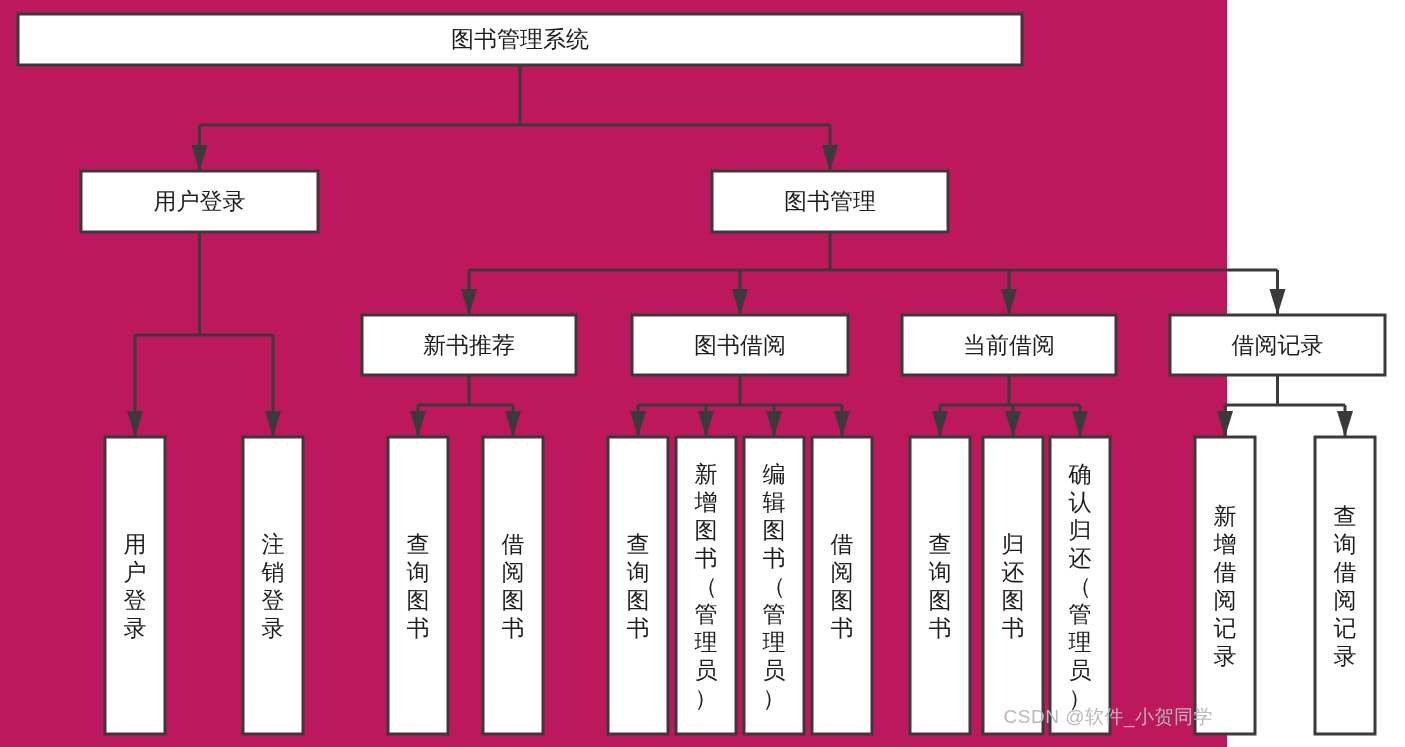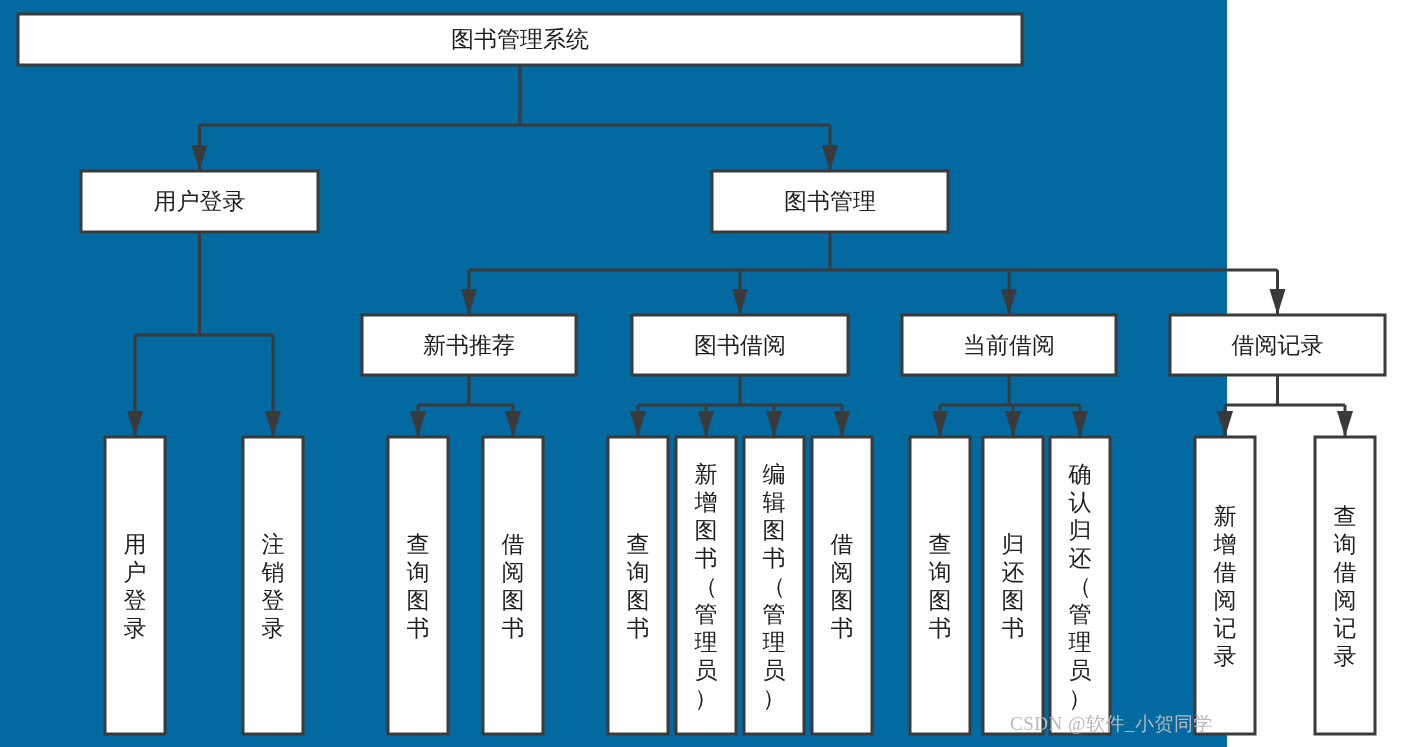--- a/index.html
+++ b/index.html
@@ -11,21 +11,21 @@
   body {
     width: 1405px;
     height: 747px;
     font-family: "DejaVu Sans", "Liberation Sans", sans-serif;
     overflow: hidden;
   }
   #diagram-root {
     position: relative;
     width: 1227px;
     height: 747px;
-    background: #0369a1;
+    background: #be185d;
   }
   svg.diagram-canvas {
     position: absolute;
     left: 0;
     top: 0;
     width: 1405px;
     height: 747px;
     display: block;
   }
   .node-box {
@@ -52,22 +52,22 @@
   }
   .node-label-v {
     font-family: "DejaVu Sans", "Liberation Sans", sans-serif;
     font-size: 23px;
     fill: #1d1d1d;
     text-anchor: middle;
   }
   .watermark-text {
     position: absolute;
     right: 14px;
-    bottom: 10px;
-    font-family: Liberation Serif, serif;
+    bottom: 17px;
+    font-family: Liberation Sans, sans-serif;
     font-size: 19px;
     color: #b9b9b9;
     white-space: nowrap;
     letter-spacing: 0.5px;
     user-select: none;
     text-align: center;
   }
 </style>
 </head>
 <body>

